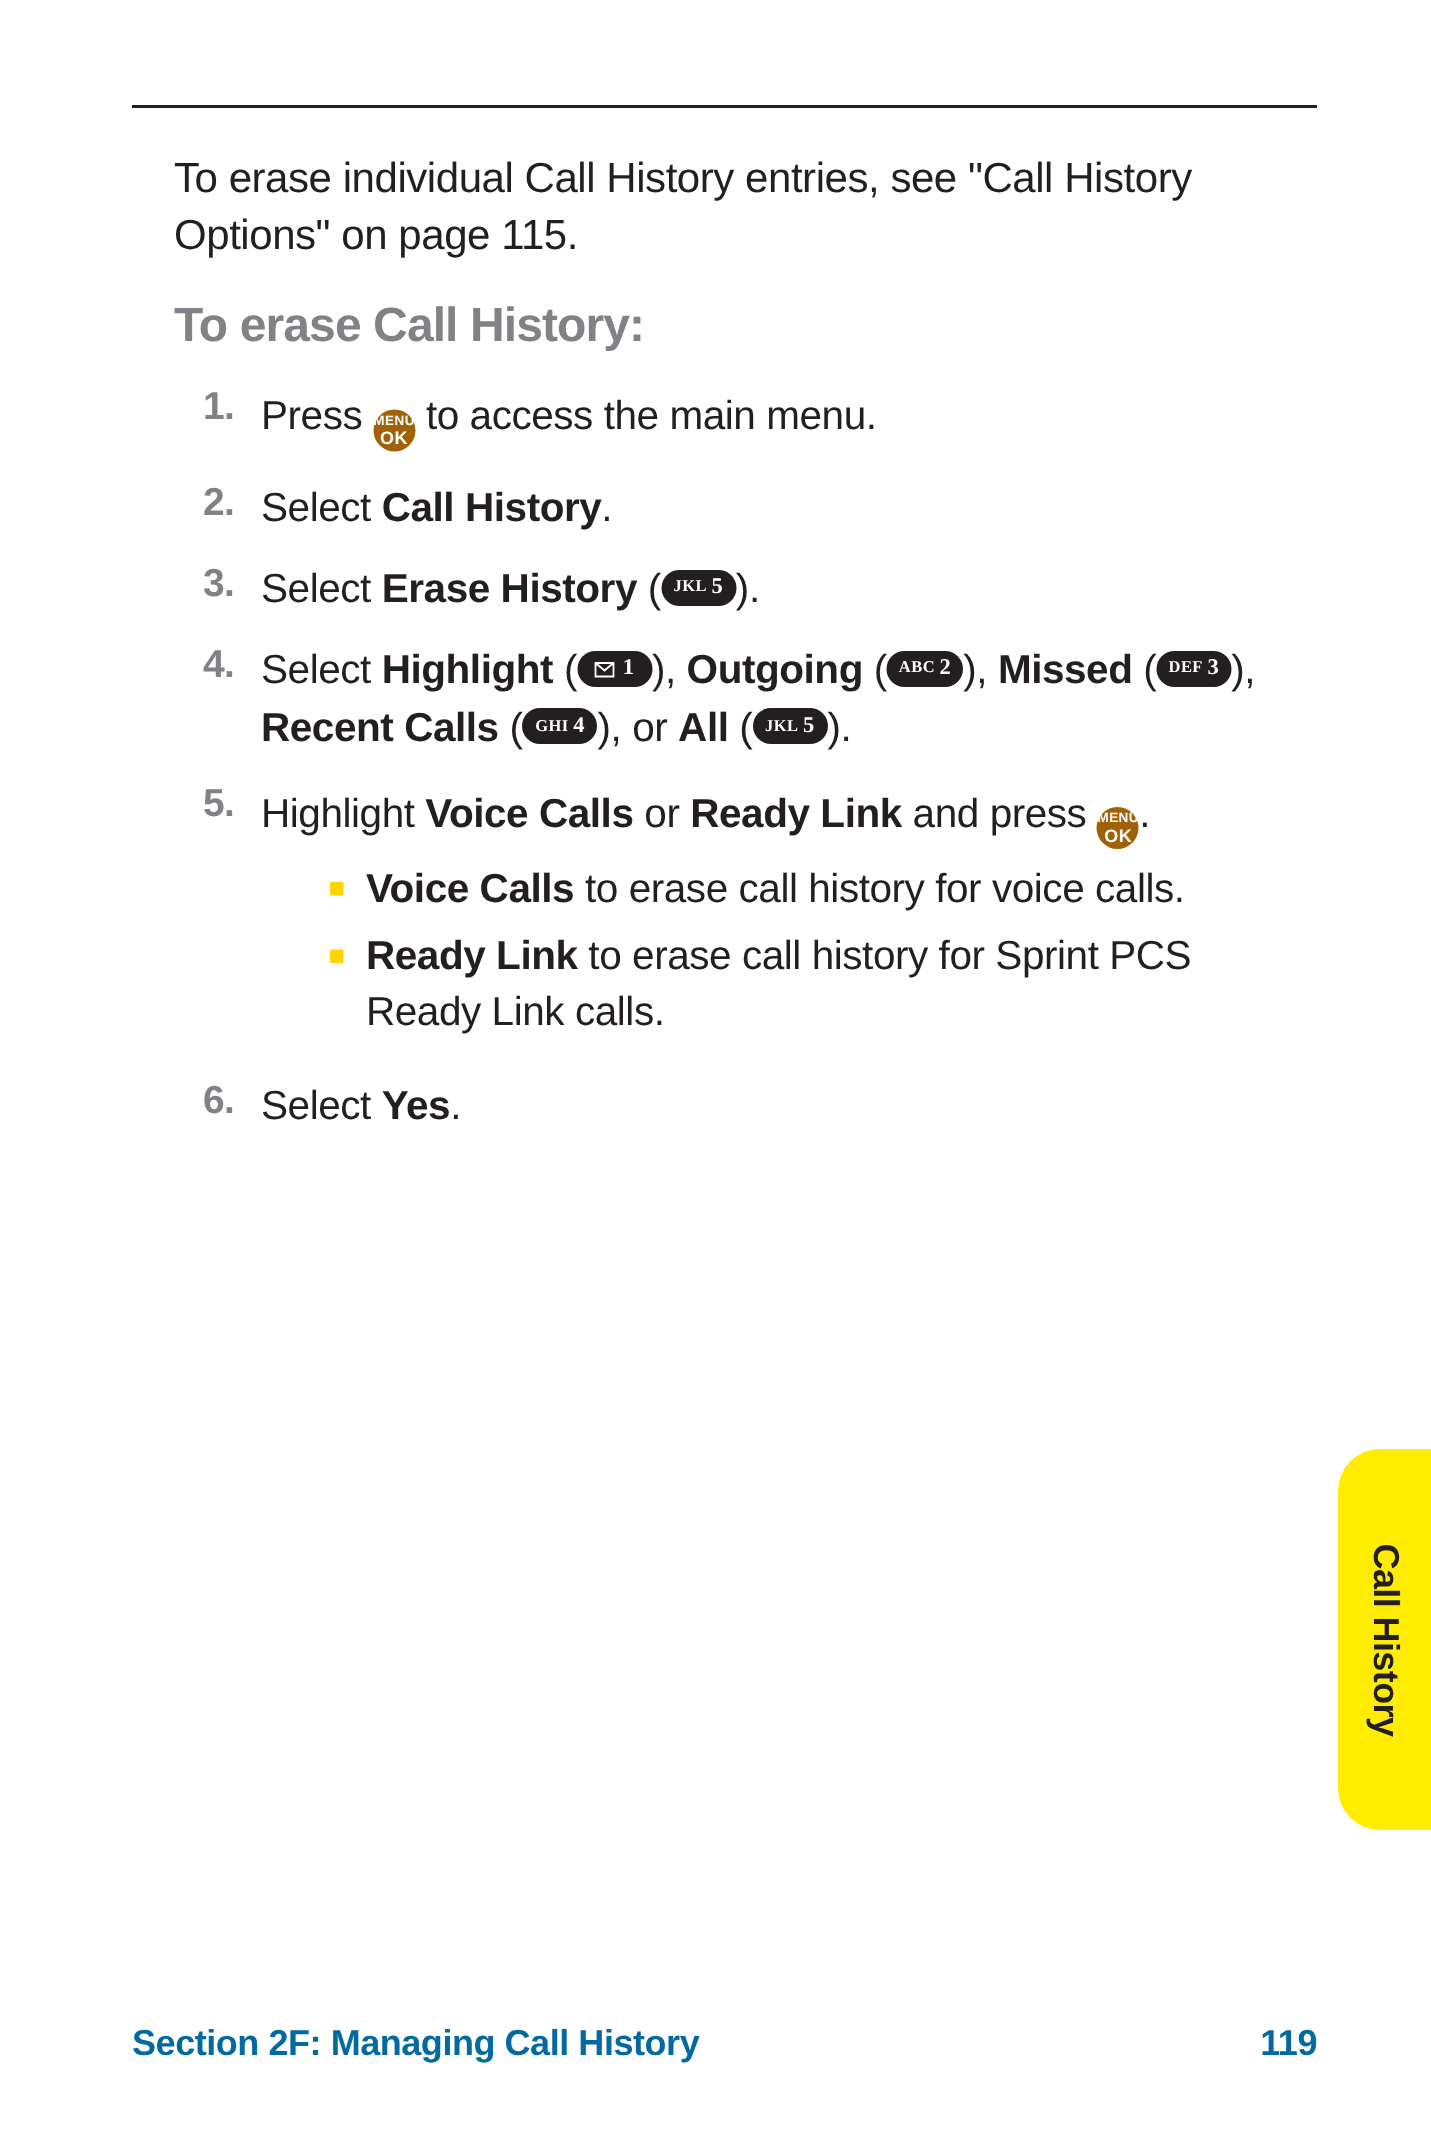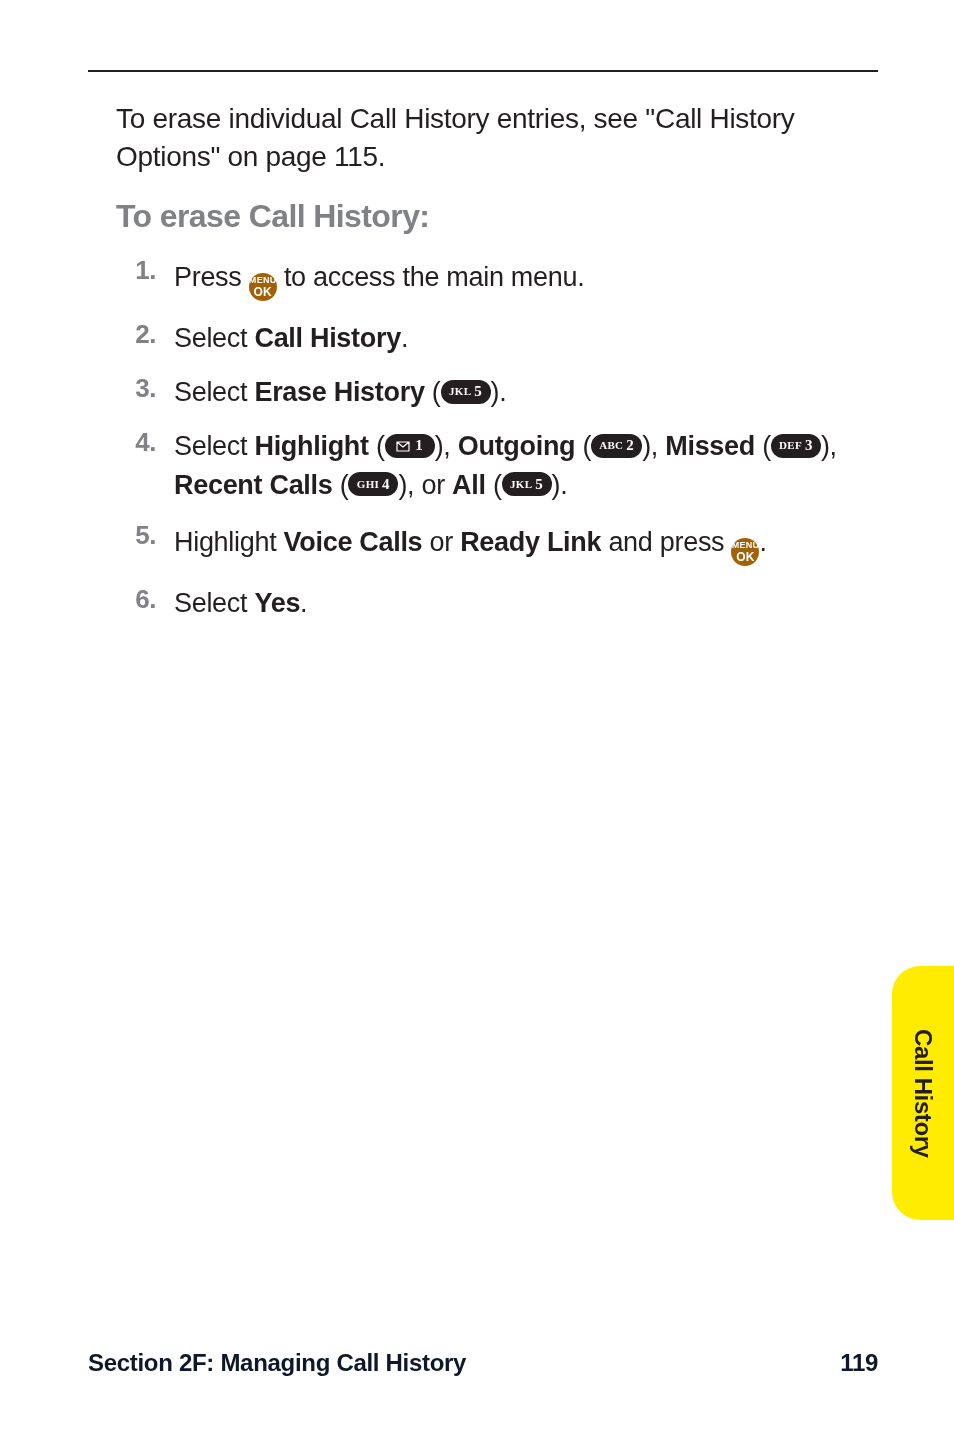--- a/index.html
+++ b/index.html
@@ -181,21 +181,21 @@
   .footer {
     position: absolute;
     left: 88px;
     bottom: 54px;
     width: 790px;
     display: flex;
     justify-content: space-between;
     align-items: baseline;
     font-size: 24px;
     font-weight: 700;
-    color: #0f172a;
+    color: #0369a1;
     letter-spacing: -0.3px;
   }
 </style>
 </head>
 <body>
 
 <div class="page">
 
   <div class="content">
     <hr class="rule">
@@ -261,20 +261,24 @@
 
         <li>
           <div class="step-num">5.</div>
           <div class="step-body">
             <span>Highlight </span><b>Voice Calls</b><span> or </span><b>Ready Link</b><span> and press </span><span class="round">
                 <span>
                   <span class="l1">MENU</span>
                   <span class="l2">OK</span>
                 </span>
               </span><span>.</span>
+            <ul class="sub">
+              <li><b>Voice Calls</b><span> to erase call history for voice calls.</span></li>
+              <li><b>Ready Link</b><span> to erase call history for Sprint PCS Ready Link calls.</span></li>
+            </ul>
           </div>
         </li>
 
         <li>
           <div class="step-num">6.</div>
           <div class="step-body">
             <span>Select </span><b>Yes</b><span>.</span>
           </div>
         </li>
 

